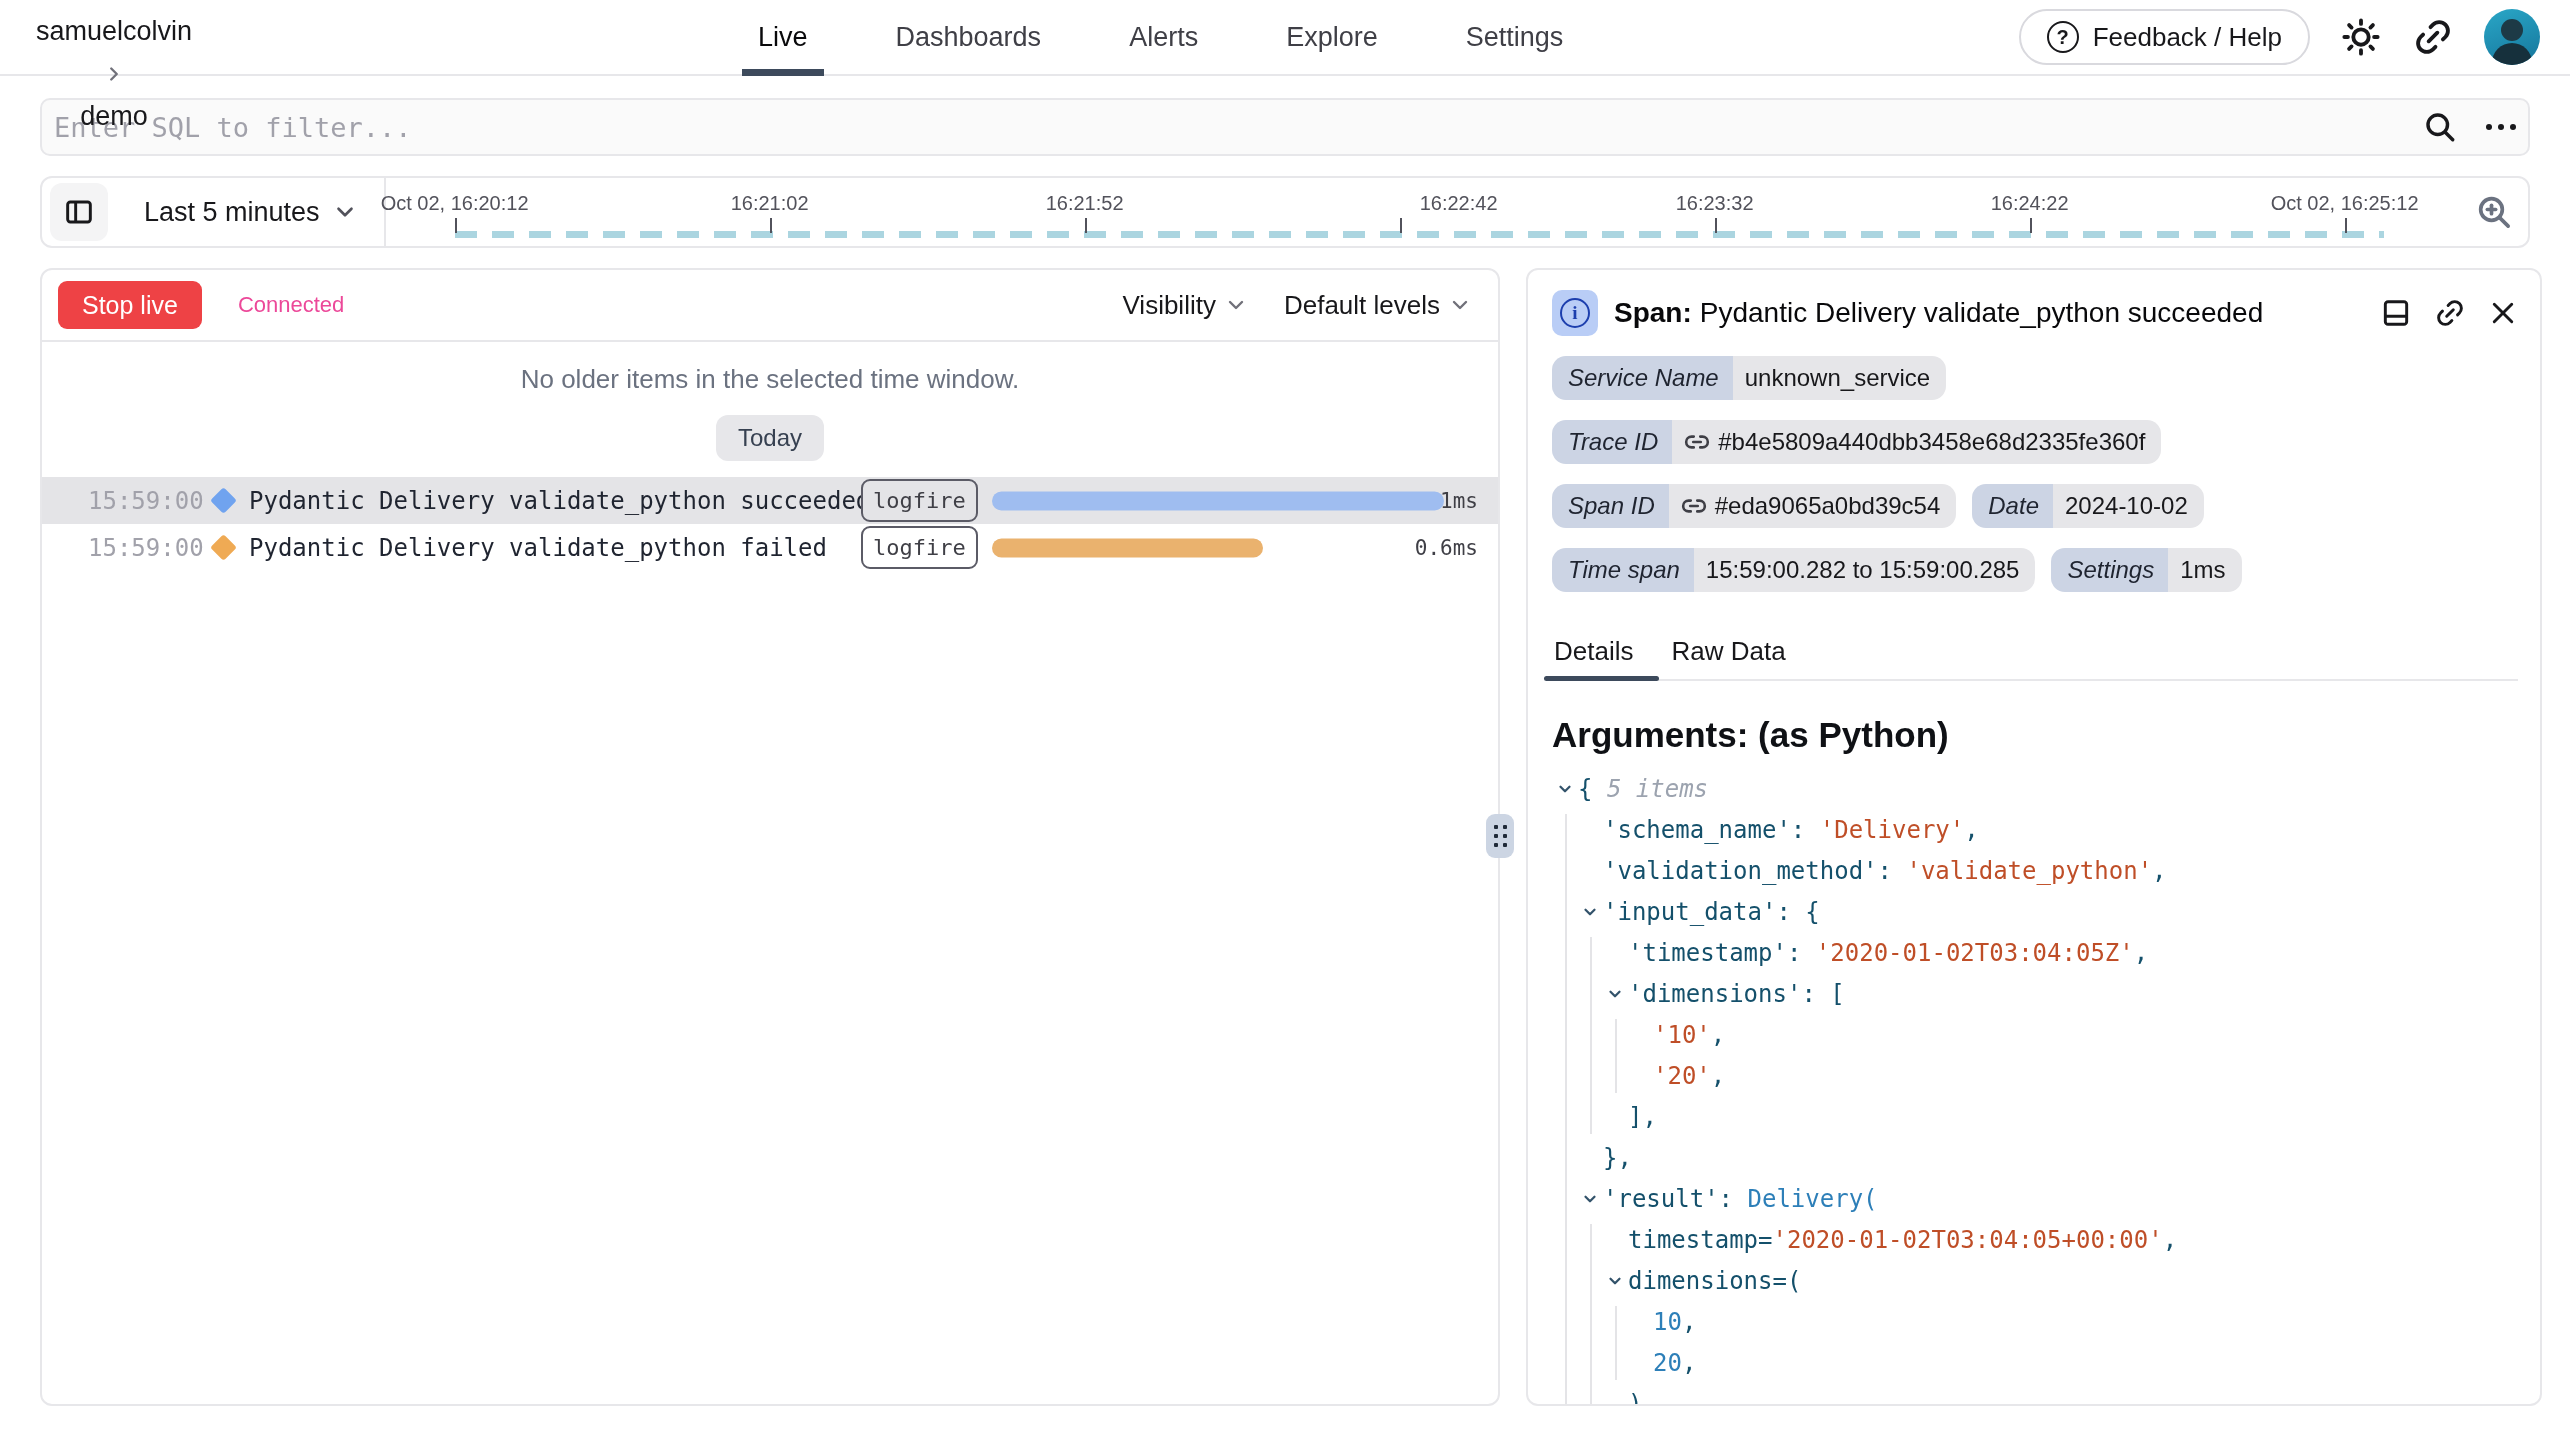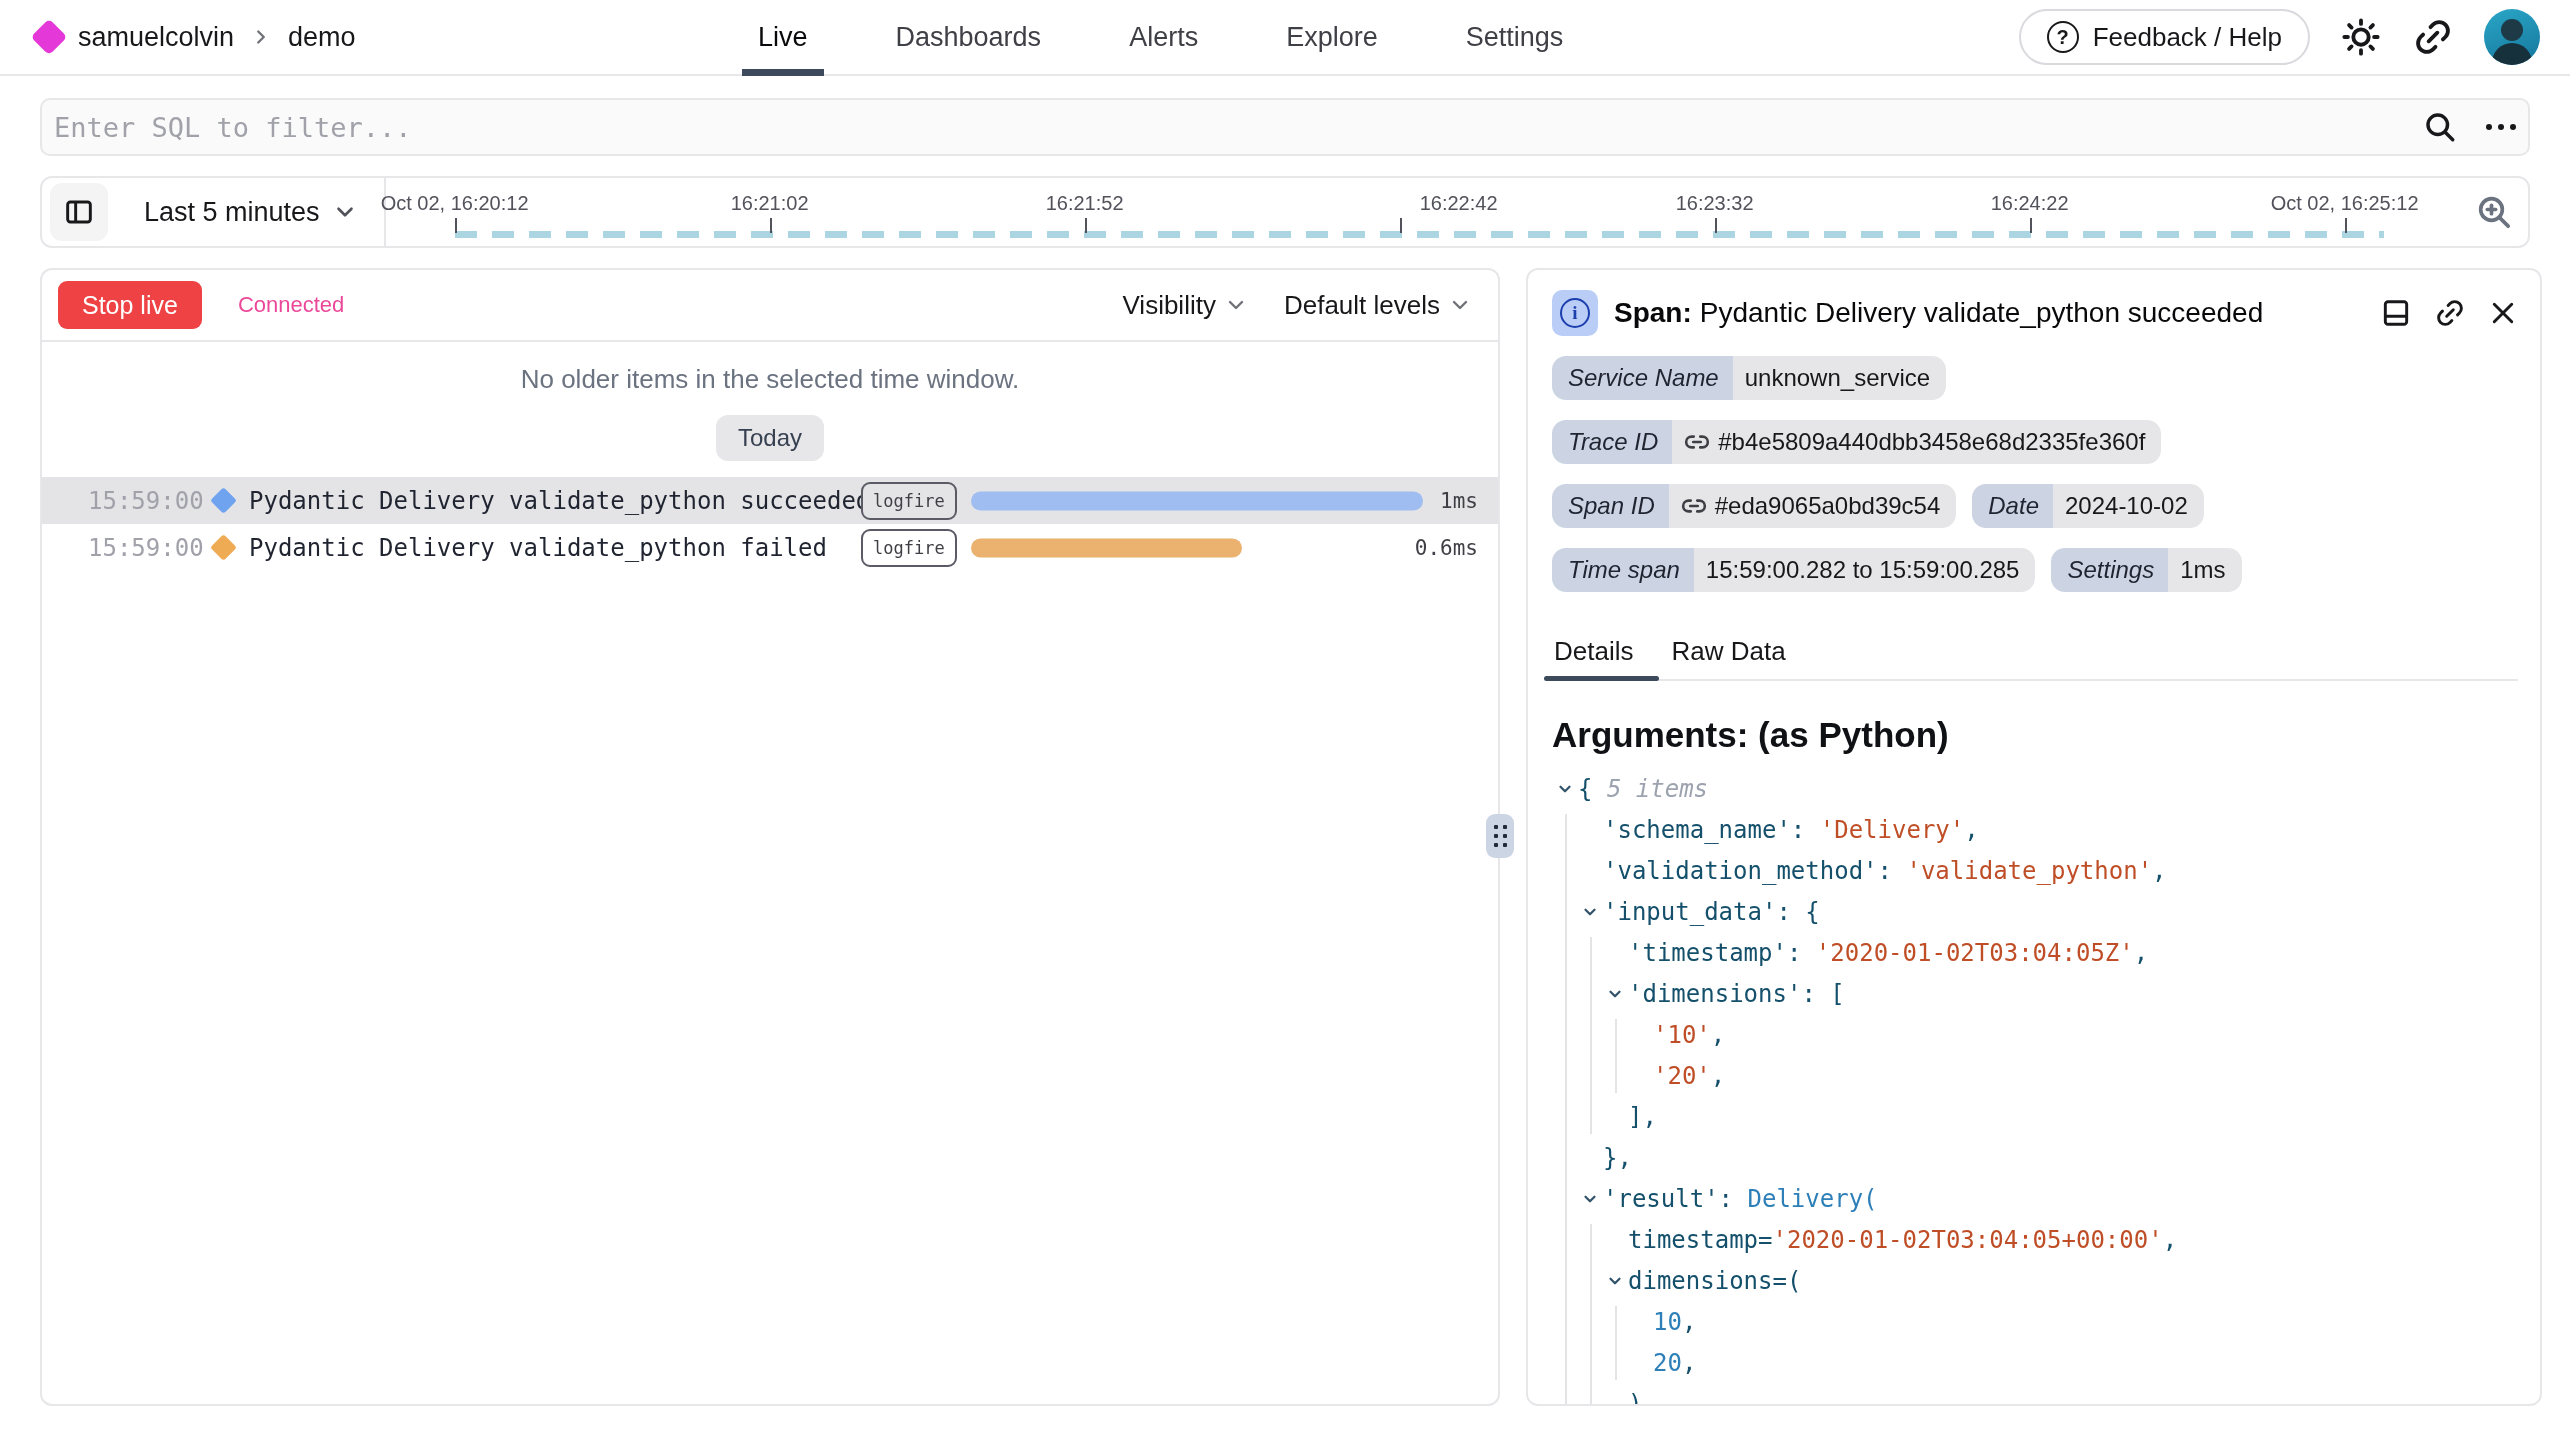--- a/index.html
+++ b/index.html
@@ -2,21 +2,21 @@
 <html><head>
 <meta charset="utf-8">
 <style>
   * { margin:0; padding:0; box-sizing:border-box; }
   html,body { background:#fff; }
   body { width:2570px; height:1444px; font-family:"Liberation Sans", sans-serif; color:#18181b; overflow:hidden; }
   .mono { font-family:"DejaVu Sans Mono", monospace; }
 
   
   .topbar { height:76px; display:flex; align-items:stretch; border-bottom:2px solid #e7e7ea; padding:0 30px 0 36px; position:relative; }
-  .brand { display:flex; align-items:center; gap:16px; }
+  .brand { display:flex; align-items:center; gap:16px;flex-direction:column; }
   .brand-diamond { width:26px; height:26px; background:#e438d8; border-radius:5px; transform:rotate(45deg); }
   .brand-text { font-size:27px; color:#18181b; }
   .crumb-sep { display:flex; align-items:center; }
   .main-nav { position:absolute; left:742px; top:0; bottom:0; display:flex; gap:56px; }
   .nav-item { display:flex; align-items:center; padding:0 16px; font-size:27px; color:#3f3f46; cursor:pointer; position:relative; }
   .nav-item.active { color:#09090b; font-weight:400; }
   .nav-item.active::after { content:""; position:absolute; left:0; right:0; bottom:-2px; height:7px; background:#3d4a5c; }
   .top-actions { margin-left:auto; display:flex; align-items:center; gap:30px; }
   .feedback-btn { height:56px; border:2px solid #d9d9de; border-radius:28px; background:#fff; display:flex; align-items:center; gap:14px; padding:0 26px; font-size:26px; color:#18181b; cursor:pointer; }
   .qmark { width:32px; height:32px; border:2.5px solid #18181b; border-radius:50%; display:flex; align-items:center; justify-content:center; font-size:20px; font-weight:bold; }
@@ -57,21 +57,21 @@
   .lh-spacer { flex:1; }
   .dropdown { display:flex; align-items:center; gap:8px; font-size:26px; color:#18181b; cursor:pointer; }
   .live-body { flex:1; position:relative; }
   .empty-msg { text-align:center; margin-top:22px; font-size:26px; color:#6b7280; }
   .day-pill { display:block; margin:20px auto 16px auto; width:max-content; background:#e7e7ea; border:none; border-radius:12px; padding:9px 22px; font-size:24px; color:#374151; cursor:pointer; }
   .log-row { height:47px; display:flex; align-items:center; padding:0 20px 0 46px; cursor:pointer; }
   .log-row.selected { background:#e4e4e7; }
   .lr-time { font-size:24px; color:#a1a1aa; width:120px; }
   .lr-diamond { width:19px; height:19px; border-radius:3px; transform:rotate(45deg); margin:0 16px 0 6px; flex:none; }
   .lr-msg { font-size:24px; color:#1f2430; width:612px; white-space:nowrap; overflow:hidden; }
-  .lr-tag { border:2px solid #5b5b66; border-radius:9px; font-size:17px; color:#3f3f46; padding:7px 10px; margin-right:14px; flex:none; }
+  .lr-tag { border:2px solid #5b5b66; border-radius:9px; font-size:22px; color:#3f3f46; padding:7px 10px; margin-right:14px; flex:none; }
   .lr-barwrap { flex:1; position:relative; height:100%; }
   .lr-bar { position:absolute; top:50%; transform:translateY(-50%); left:0; height:19px; border-radius:10px; }
   .lr-dur { width:92px; text-align:right; font-size:21px; color:#3f3f46; }
 
   
   .divider-handle { position:absolute; left:1446px; top:546px; width:28px; height:44px; background:#ccd5e3; border-radius:9px; display:grid; grid-template-columns:repeat(2,4px); grid-template-rows:repeat(3,4px); gap:5px; place-content:center; cursor:col-resize; z-index:5; }
   .divider-handle i { background:#1f2937; border-radius:1px; }
 
   
   .detail-header { display:flex; align-items:center; padding:20px 22px 6px 24px; gap:16px; }

